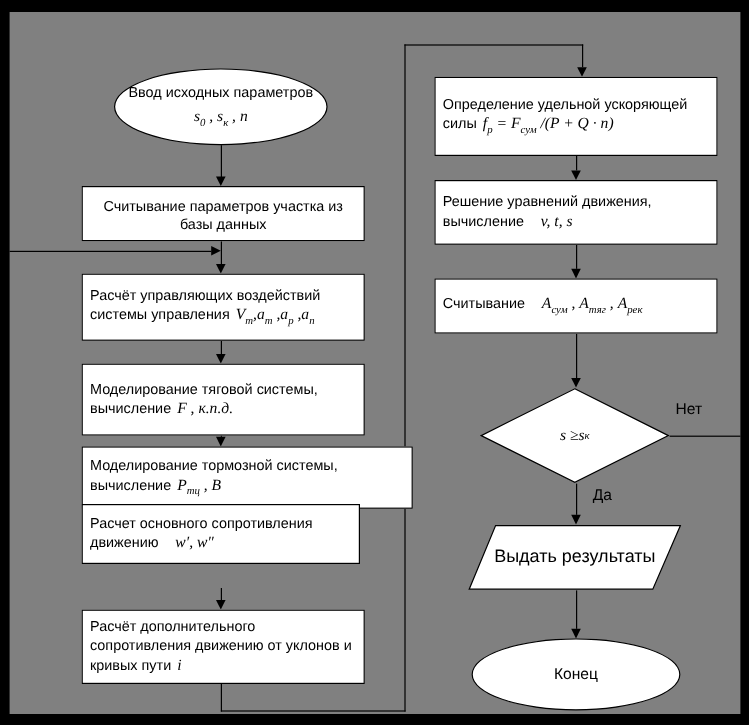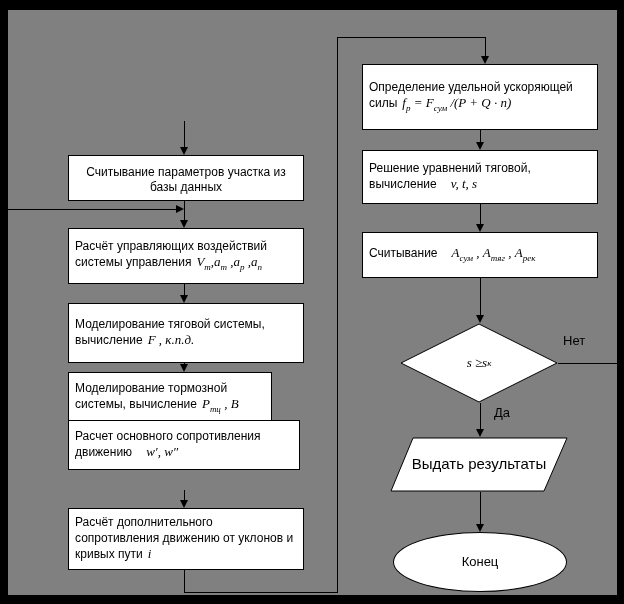--- a/index.html
+++ b/index.html
@@ -74,51 +74,55 @@
   <div class="arr-d" style="left:476px;top:315px"></div>
 
   <div class="vline" style="left:480px;top:403px;height:26px"></div>
   <div class="arr-d" style="left:476px;top:429px"></div>
 
   <div class="vline" style="left:480px;top:492px;height:32px"></div>
   <div class="arr-d" style="left:476px;top:524px"></div>
 
   <div class="hline" style="left:558px;top:363px;width:59px"></div>
 
+  <div class="node ellipse" style="left:95px;top:57px;width:178px;height:64px">
+    <div>Ввод исходных параметров</div>
+    <div class="math" style="margin:4px 0 0 0"><span>s</span><sub>0</sub><span> , </span><span>s</span><sub>к</sub><span> , </span><span>n</span></div>
+  </div>
 
   <div class="node box center" style="left:68px;top:155px;width:236px;height:46px">
     <div>Считывание параметров участка из базы данных</div>
   </div>
 
   <div class="node box" style="left:68px;top:228px;width:236px;height:56px">
     <div><span>Расчёт управляющих воздействий системы управления</span><span class="math"><span>V</span><sub>т</sub><span>,</span><span>a</span><sub>т</sub><span> ,</span><span>a</span><sub>р</sub><span> ,</span><span>a</span><sub>п</sub></span></div>
   </div>
 
   <div class="node box" style="left:68px;top:303px;width:236px;height:60px">
     <div><span>Моделирование тяговой системы, вычисление</span><span class="math"><span>F</span><span> , </span><span>к.п.д.</span></span></div>
   </div>
 
-  <div class="node box" style="left:68px;top:372px;width:204px;height:52px">
+  <div class="node box" style="left:68px;top:372px;width:276px;height:52px">
     <div><span>Моделирование тормозной системы, вычисление</span><span class="math"><span>P</span><sub>тц</sub><span> , </span><span>В</span></span></div>
   </div>
 
   <div class="node box" style="left:68px;top:420px;width:232px;height:50px">
     <div><span>Расчет основного сопротивления движению</span><span class="math gap"><span>w′, w″</span></span></div>
   </div>
 
   <div class="node box" style="left:68px;top:508px;width:236px;height:62px">
     <div><span>Расчёт дополнительного сопротивления движению от уклонов и кривых пути</span><span class="math"><span>i</span></span></div>
   </div>
 
   <div class="node box" style="left:362px;top:64px;width:236px;height:66px">
     <div><span>Определение удельной ускоряющей силы</span><span class="math"><span>f</span><sub>р</sub><span> = </span><span>F</span><sub>сум</sub><span> /(</span><span>P + Q · n</span><span>)</span></span></div>
   </div>
 
   <div class="node box" style="left:362px;top:150px;width:236px;height:54px">
-    <div><span>Решение уравнений тяговой, вычисление</span><span class="math gap"><span>v, t, s</span></span></div>
+    <div><span>Решение уравнений движения, вычисление</span><span class="math gap"><span>v, t, s</span></span></div>
   </div>
 
   <div class="node box" style="left:362px;top:232px;width:236px;height:46px">
     <div><span>Считывание</span><span class="math gap"><span>A</span><sub>сум</sub><span> , </span><span>A</span><sub>тяг</sub><span> , </span><span>A</span><sub>рек</sub></span></div>
   </div>
 
   <div class="shape-wrap" style="left:400px;top:323px;width:158px;height:80px">
     <svg width="158" height="80">
       <polygon points="79,1 157,40 79,79 1,40" fill="#ffffff" stroke="#000000" stroke-width="1"></polygon>
     </svg>

